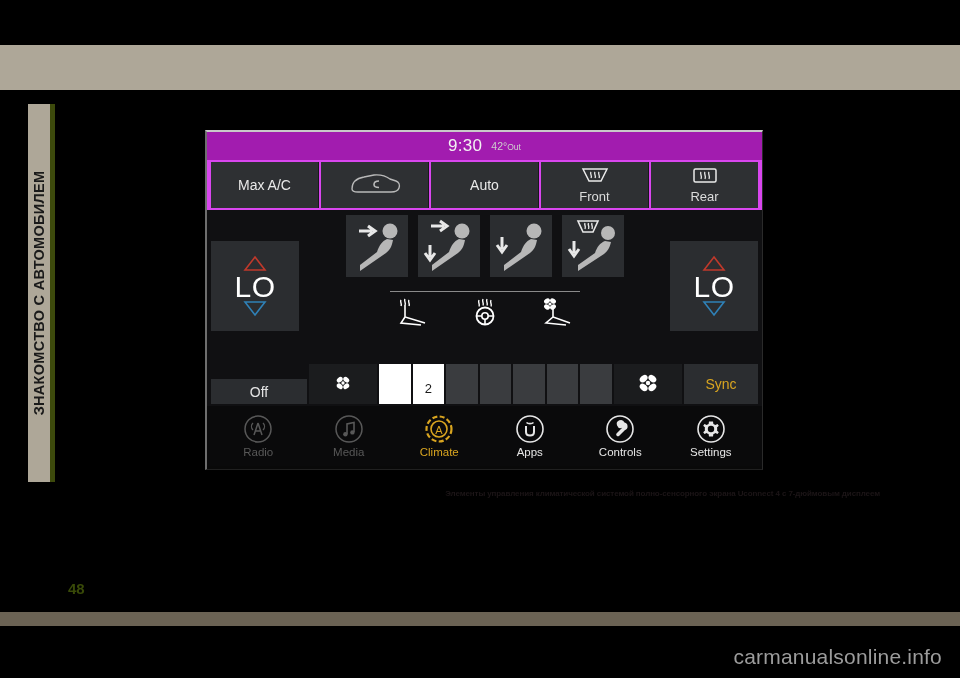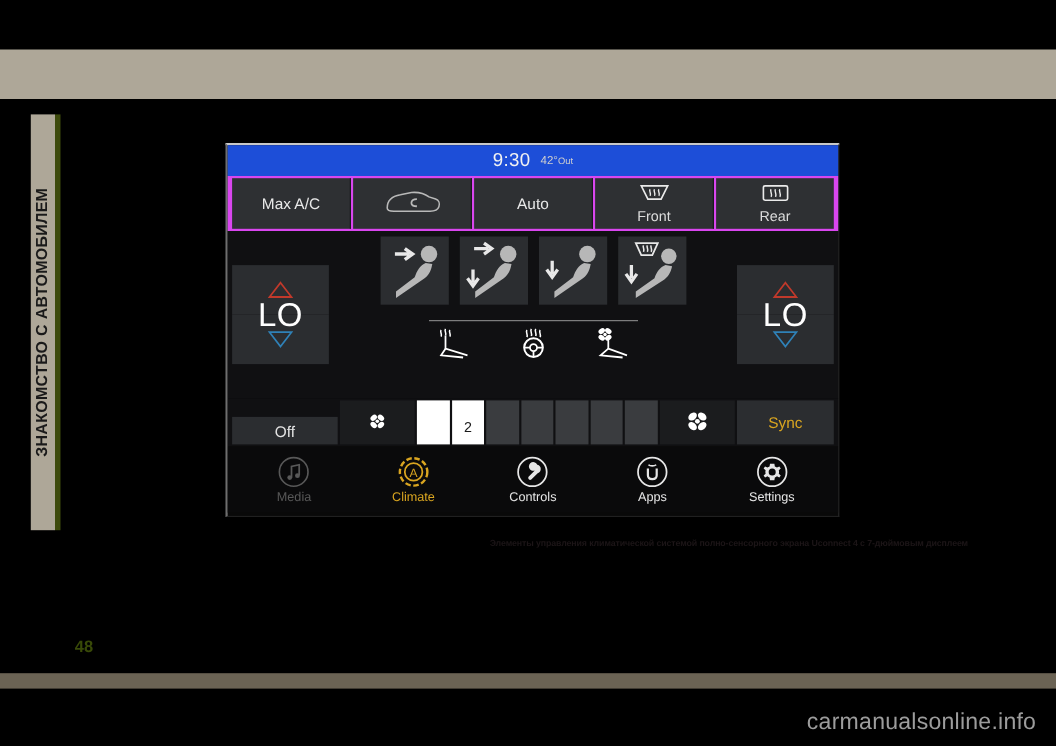--- a/index.html
+++ b/index.html
@@ -59,21 +59,21 @@
     border-left: 2px solid #6e6e6e;
     border-right: 1px solid #2a2a2a;
     border-bottom: 1px solid #202020;
     padding: 0;
   }
 
   
   .statusbar {
     height: 28px; width: 100%;
     display: flex; align-items: center; justify-content: center;
-    gap: 9px; background: #1d4ed8;
+    gap: 9px; background: #a21caf;
   }
   .clock { font-size: 17px; color: #f2f2f2; font-weight: 400; letter-spacing: .3px; }
   .outtemp { font-size: 10.5px; color: #cfcfcf; }
   .outtemp .unit { font-size: 8.5px; }
 
   
   .toprow {
     display: flex; height: 50px; width: 100%;
     background: #d946ef; padding: 2px 4px 2px 4px; gap: 2px;
   }
@@ -135,21 +135,21 @@
     display: flex; height: 44px; width: 100%;
     background: #101012; padding: 2px 4px; gap: 2px; align-items: stretch;
   }
   .fcell {
     background: #2b2d30; display: flex; align-items: center; justify-content: center;
     color: #e4e4e4; font-size: 14px;
   }
   .fcell.off  { width: 96px; margin-top: 15px; }
   .fcell.fanS { width: 68px; background:#1b1c1e; }
   .fcell.fanL { width: 68px; background:#1b1c1e; }
-  .fcell.sync { width: 88px; color: #d9a520; font-size: 14px; }
+  .fcell.sync { width: 74px; color: #d9a520; font-size: 14px; }
   .bars { flex: 1; display: flex; gap: 2px; }
   .bar { flex: 1; background: #3a3c3f; }
   .bar.on { background: #ffffff; }
   .bar.num {
     background: #ffffff; color: #1a1a1a; font-size: 13px;
     display: flex; align-items: flex-end; justify-content: center;
     padding-bottom: 8px;
   }
 
   
@@ -387,20 +387,31 @@
           </svg>
         </span>
       </div>
       <div class="fcell sync">
         <span>Sync</span>
       </div>
     </div>
 
     <div class="navbar">
 
+      <div class="navitem dim">
+        <span class="ic">
+          <svg width="30" height="30" viewBox="0 0 30 30">
+            <circle cx="15" cy="15" r="13" fill="none" stroke="#585858" stroke-width="1.5"></circle>
+            <path d="M15 9 L11 21 M15 9 L19 21 M12.5 17 L17.5 17" stroke="#585858" stroke-width="1.5" fill="none"></path>
+            <path d="M10 9 C8 11 8 14 10 16" fill="none" stroke="#585858" stroke-width="1.3"></path>
+            <path d="M20 9 C22 11 22 14 20 16" fill="none" stroke="#585858" stroke-width="1.3"></path>
+          </svg>
+        </span>
+        <span>Radio</span>
+      </div>
 
       <div class="navitem dim">
         <span class="ic">
           <svg width="30" height="30" viewBox="0 0 30 30">
             <circle cx="15" cy="15" r="13" fill="none" stroke="#585858" stroke-width="1.5"></circle>
             <path d="M13 20 L13 10 L20 8.5 L20 18" fill="none" stroke="#585858" stroke-width="1.6"></path>
             <circle cx="11.4" cy="20.2" r="2.2" fill="#585858"></circle>
             <circle cx="18.4" cy="18.4" r="2.2" fill="#585858"></circle>
           </svg>
         </span>
@@ -415,35 +426,35 @@
             <text x="15" y="19.5" text-anchor="middle" font-family="Liberation Sans, sans-serif" font-size="11" fill="#d9a520">A</text>
           </svg>
         </span>
         <span>Climate</span>
       </div>
 
       <div class="navitem">
         <span class="ic">
           <svg width="30" height="30" viewBox="0 0 30 30">
             <circle cx="15" cy="15" r="13" fill="none" stroke="#e6e6e6" stroke-width="1.6"></circle>
-            <path d="M19.5 8.5 A4 4 0 1 0 17.2 13.8 L11.5 19.5 A1.8 1.8 0 0 0 14 22 L19.8 16.2 A4 4 0 0 0 19.5 8.5 Z" fill="#e6e6e6"></path>
-          </svg>
-        </span>
-        <span>Controls</span>
-      </div>
-
-      <div class="navitem">
-        <span class="ic">
-          <svg width="30" height="30" viewBox="0 0 30 30">
-            <circle cx="15" cy="15" r="13" fill="none" stroke="#e6e6e6" stroke-width="1.6"></circle>
             <path d="M11 12 L11 18 C11 20.5 13 21.5 15 21.5 C17 21.5 19 20.5 19 18 L19 12" fill="none" stroke="#e6e6e6" stroke-width="2"></path>
             <path d="M11.5 8.5 C13 10 17 10 18.5 8.5" fill="none" stroke="#e6e6e6" stroke-width="1.6"></path>
           </svg>
         </span>
         <span>Apps</span>
+      </div>
+
+      <div class="navitem">
+        <span class="ic">
+          <svg width="30" height="30" viewBox="0 0 30 30">
+            <circle cx="15" cy="15" r="13" fill="none" stroke="#e6e6e6" stroke-width="1.6"></circle>
+            <path d="M19.5 8.5 A4 4 0 1 0 17.2 13.8 L11.5 19.5 A1.8 1.8 0 0 0 14 22 L19.8 16.2 A4 4 0 0 0 19.5 8.5 Z" fill="#e6e6e6"></path>
+          </svg>
+        </span>
+        <span>Controls</span>
       </div>
 
 
       <div class="navitem">
         <span class="ic">
           <svg width="30" height="30" viewBox="0 0 30 30">
             <circle cx="15" cy="15" r="13" fill="none" stroke="#e6e6e6" stroke-width="1.6"></circle>
             <path d="M15 7.5 L17 7.5 L17.4 10 A5.6 5.6 0 0 1 19.3 11.1 L21.5 10 L22.8 11.8 L21 13.4 A5.6 5.6 0 0 1 21 16.6 L22.8 18.2 L21.5 20 L19.3 18.9 A5.6 5.6 0 0 1 17.4 20 L17 22.5 L15 22.5 L13 22.5 L12.6 20 A5.6 5.6 0 0 1 10.7 18.9 L8.5 20 L7.2 18.2 L9 16.6 A5.6 5.6 0 0 1 9 13.4 L7.2 11.8 L8.5 10 L10.7 11.1 A5.6 5.6 0 0 1 12.6 10 L13 7.5 Z" fill="#e6e6e6"></path>
             <circle cx="15" cy="15" r="3.2" fill="#0a0a0b"></circle>
           </svg>

